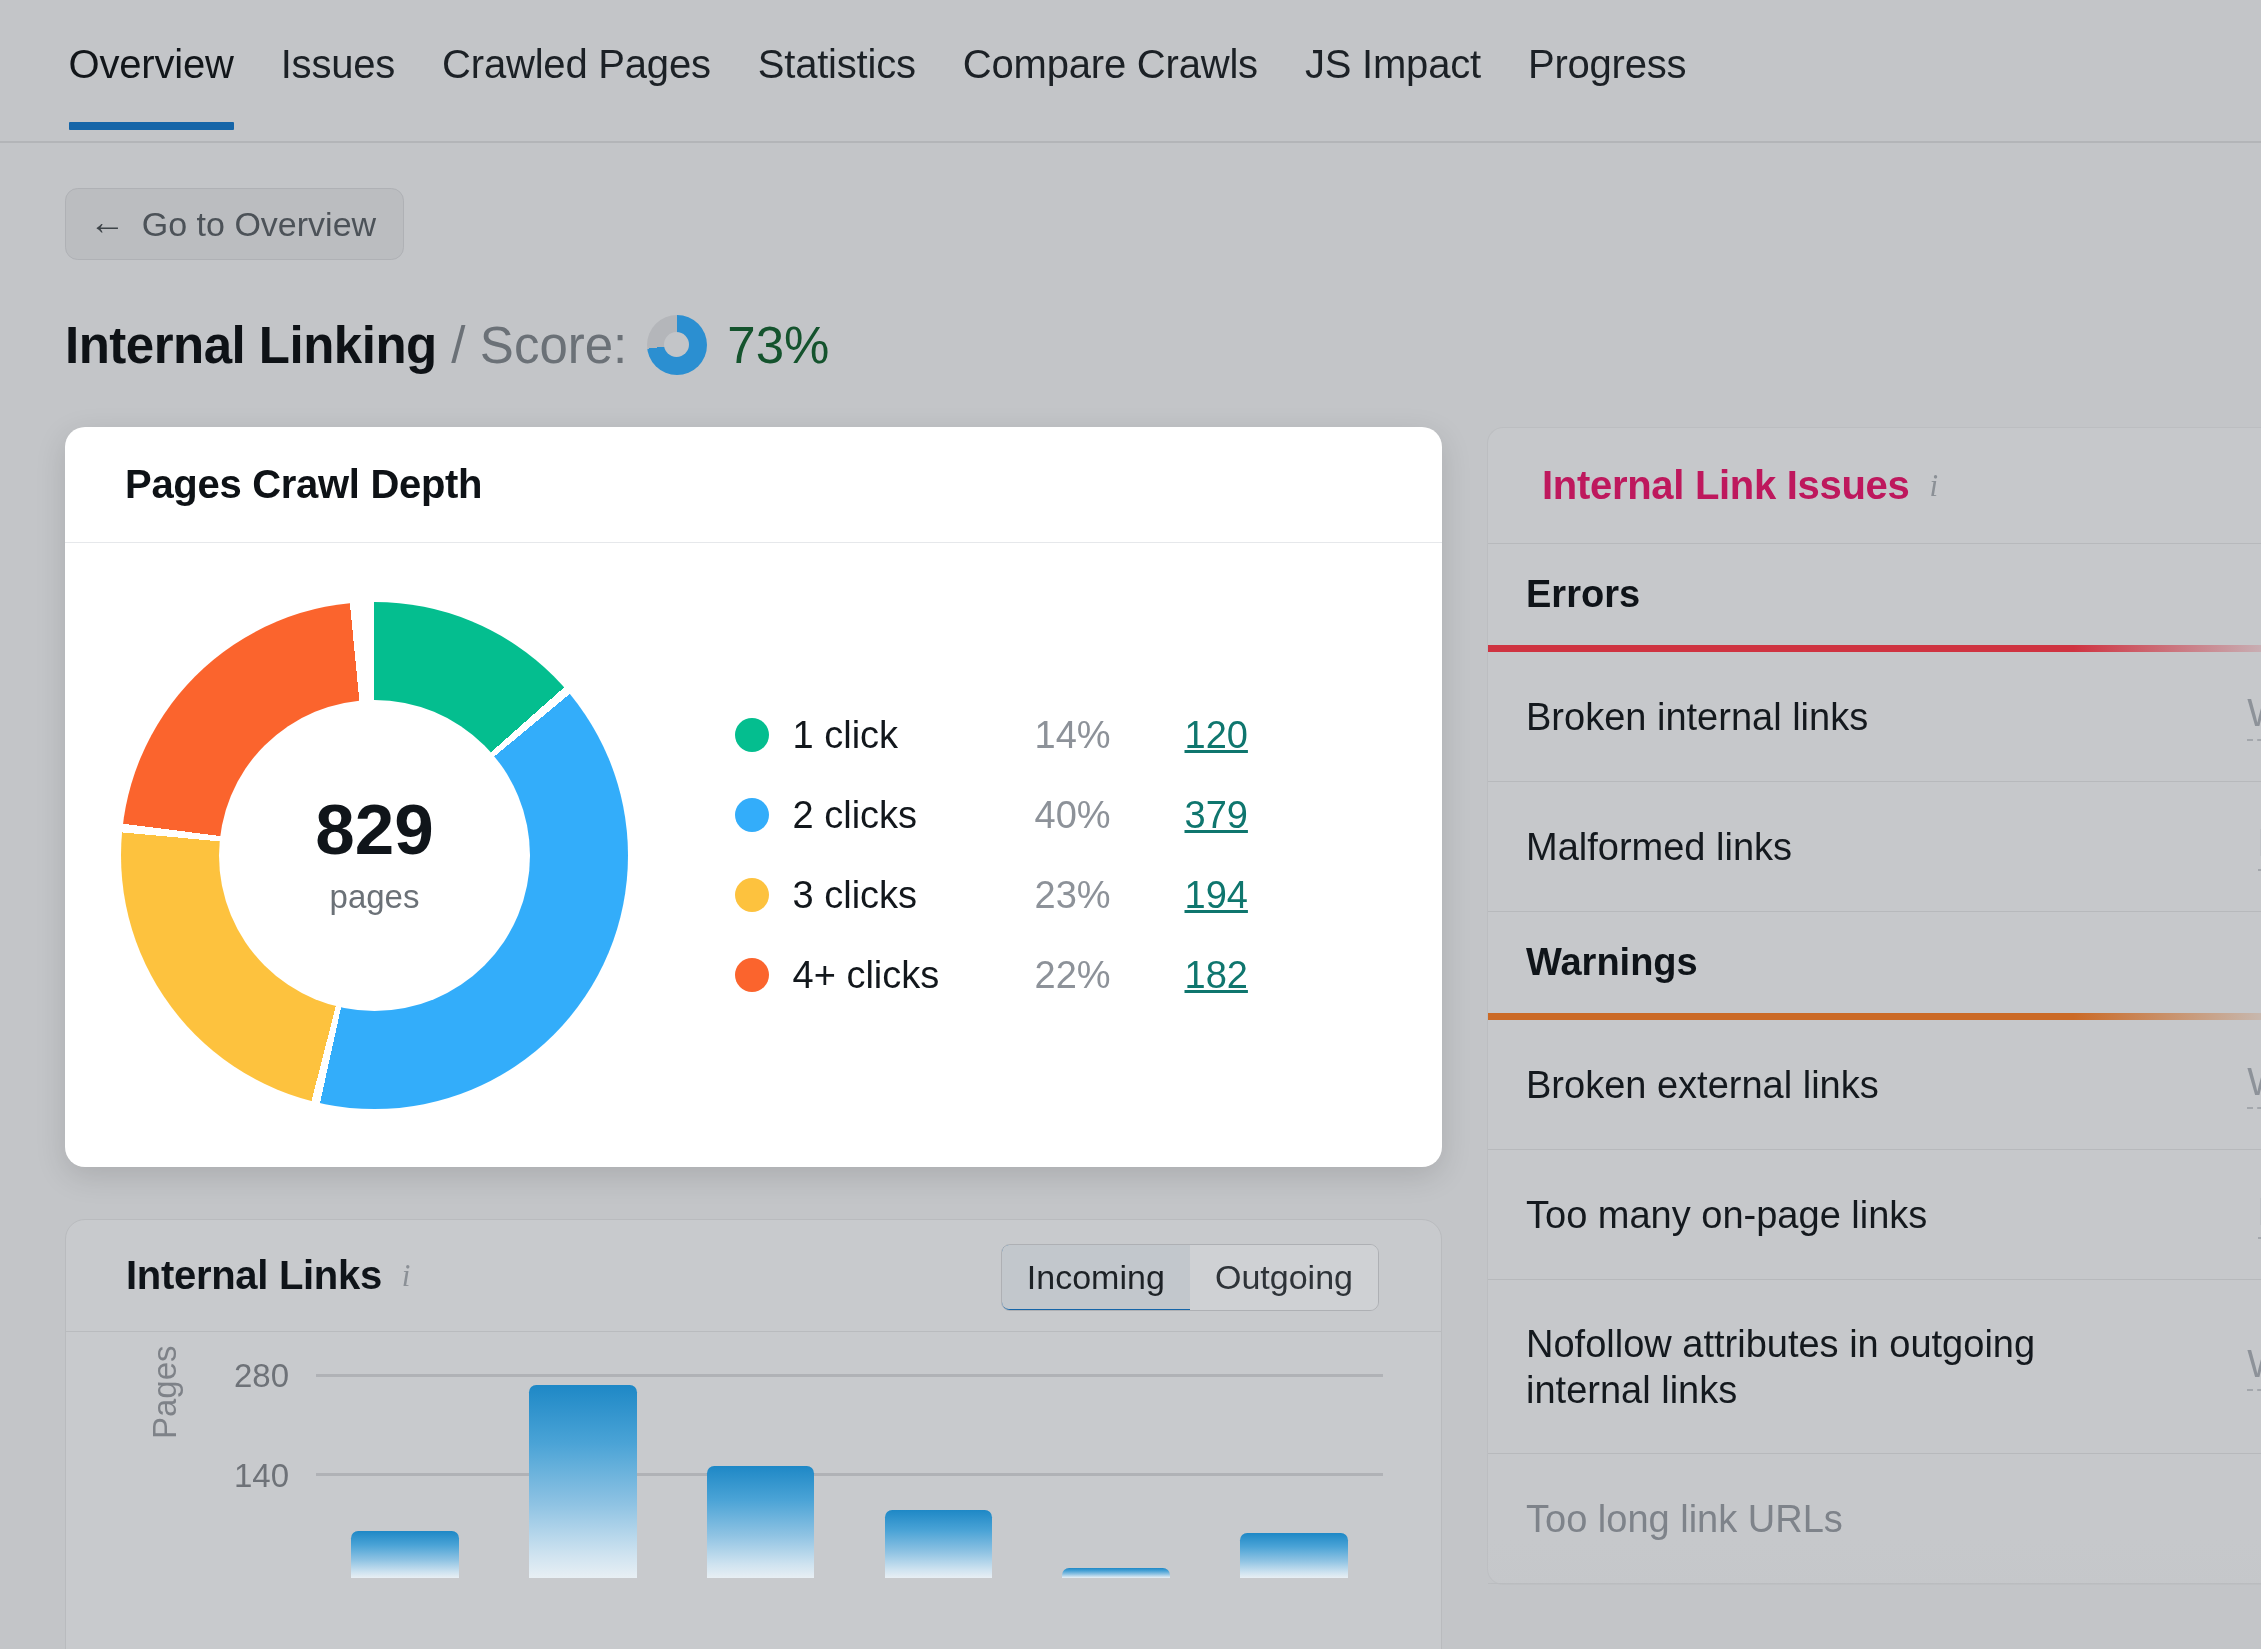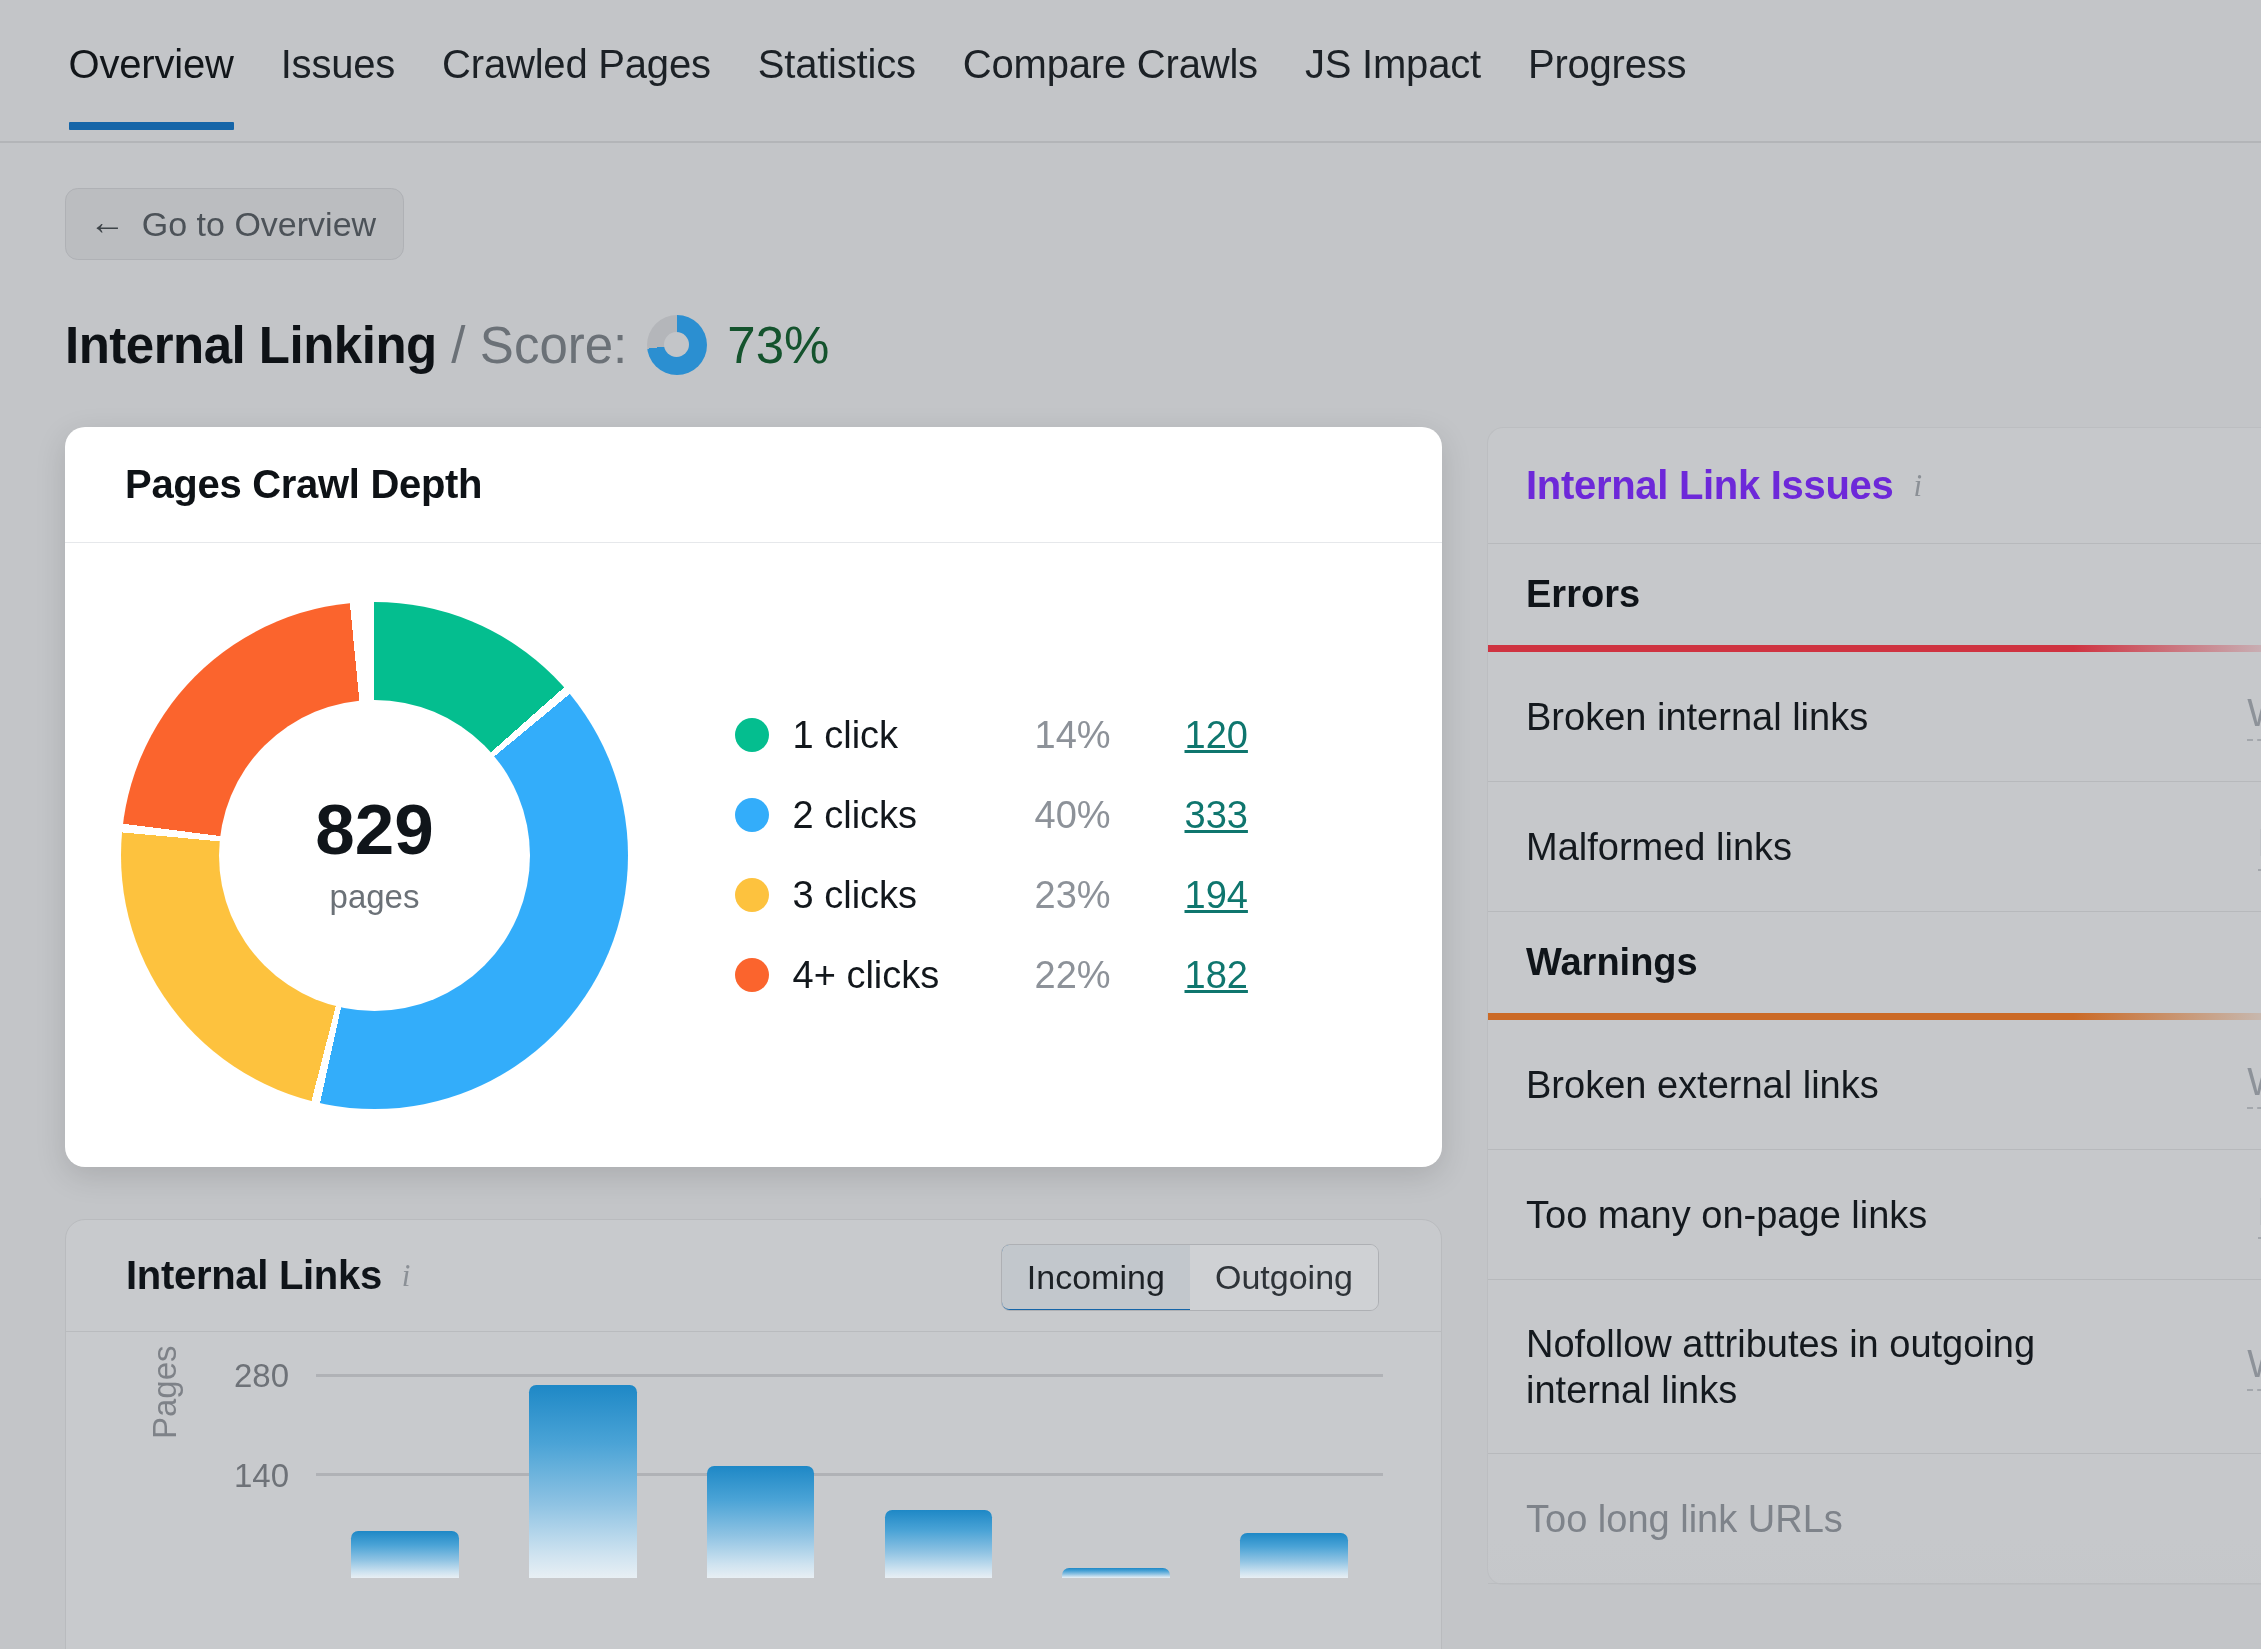--- a/index.html
+++ b/index.html
@@ -216,21 +216,21 @@
     width: 814px; background: #c6c8cb;
     border: 1.8px solid #bcbec1; border-radius: 16.3px;
     border-right: none;
     border-top-right-radius: 0; border-bottom-right-radius: 0;
   }
   .panel-head {
     height: 116px; display: flex; align-items: center;
     padding-left: 38px;
     border-bottom: 1.8px solid #b7b9bc;
   }
-  .panel-title { font-size: 40px; font-weight: 700; color: #6d28d9; letter-spacing: -0.3px; }
+  .panel-title { font-size: 40px; font-weight: 700; color: #be185d; letter-spacing: -0.3px; margin-left: 16px; }
   .sec-head {
     height: 101px; display: flex; align-items: center;
     padding-left: 38px;
     font-size: 38px; font-weight: 700; color: #0f1419;
   }
   .sec-rule { height: 7.2px; }
   .sec-rule.err { background: linear-gradient(90deg, #cf3341 0%, #cf3341 72%, rgba(207,51,65,0) 100%); }
   .sec-rule.warn { background: linear-gradient(90deg, #cb6a26 0%, #cb6a26 72%, rgba(203,106,38,0) 100%); }
   .issue-row {
     min-height: 130px; display: flex; align-items: center;
@@ -303,21 +303,21 @@
         <div class="legend-row">
           <span class="legend-dot" style="background:#04be8f"></span>
           <span class="legend-label">1 click</span>
           <span class="legend-pct">14%</span>
           <span class="legend-val">120</span>
         </div>
         <div class="legend-row">
           <span class="legend-dot" style="background:#33adfa"></span>
           <span class="legend-label">2 clicks</span>
           <span class="legend-pct">40%</span>
-          <span class="legend-val">333</span>
+          <span class="legend-val">379</span>
         </div>
         <div class="legend-row">
           <span class="legend-dot" style="background:#fdc23e"></span>
           <span class="legend-label">3 clicks</span>
           <span class="legend-pct">23%</span>
           <span class="legend-val">194</span>
         </div>
         <div class="legend-row">
           <span class="legend-dot" style="background:#fb642d"></span>
           <span class="legend-label">4+ clicks</span>

